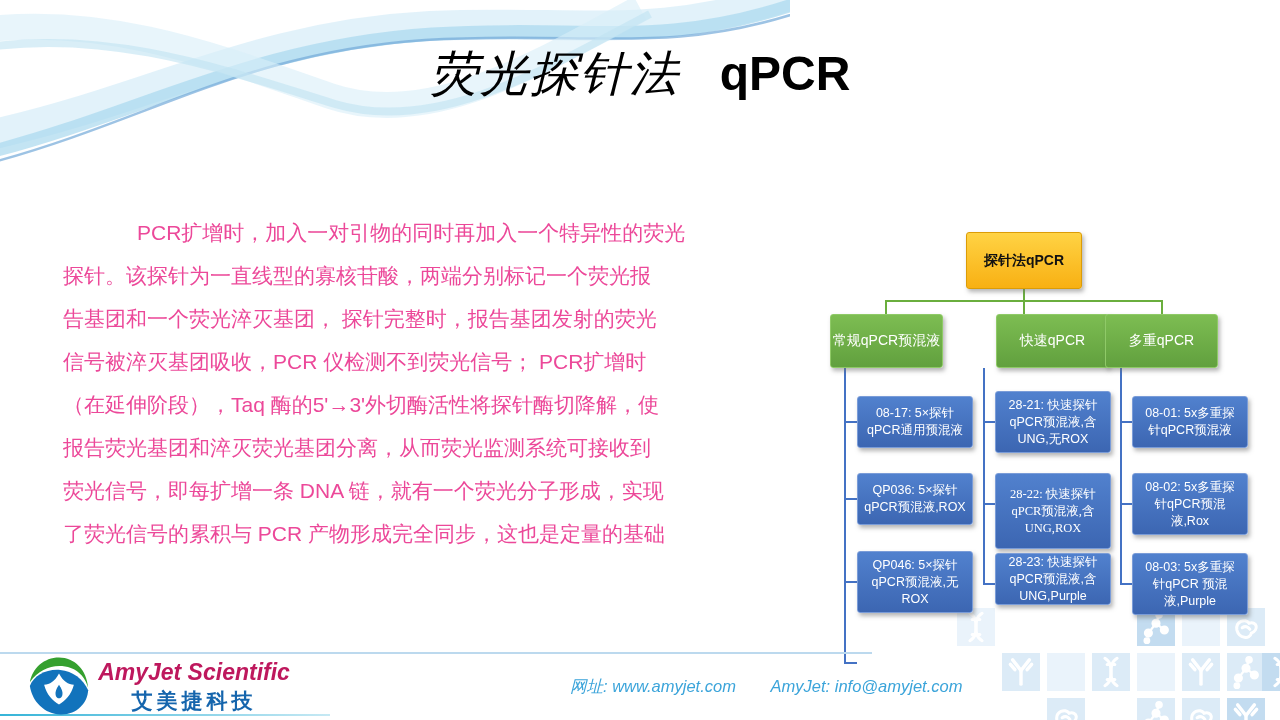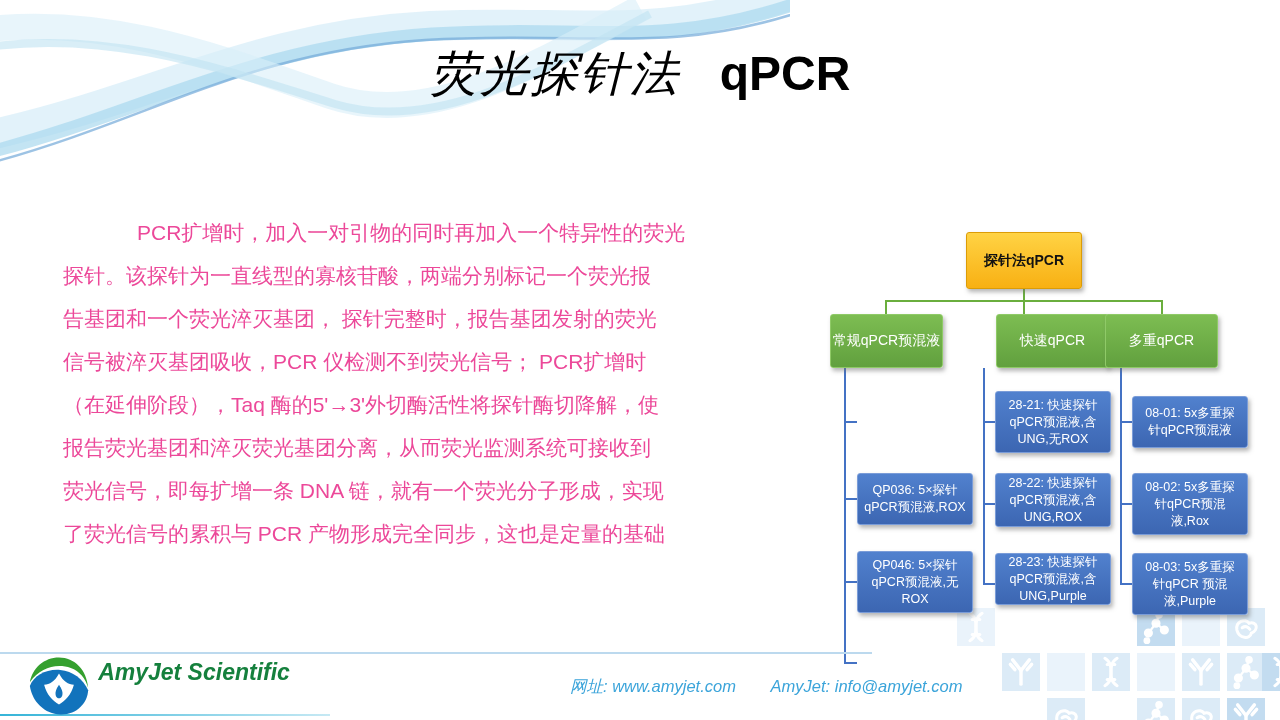--- a/index.html
+++ b/index.html
@@ -28,21 +28,21 @@
         color:#fff;font-size:12.5px;line-height:17px;white-space:pre-line;}
   
   .conn{position:absolute;background:#6aae3d;z-index:1;}
   .connb{position:absolute;background:#4472c4;z-index:1;}
   
   .footer-line{position:absolute;left:0;top:652px;width:872px;height:2px;background:#bcd9ee;z-index:1;}
   .brand-underline{position:absolute;left:0;top:714px;width:330px;height:2px;
         background:linear-gradient(90deg,#35b4d8,#c6e9f4);z-index:2;}
   .logo{position:absolute;left:26px;top:655px;width:66px;height:62px;z-index:3;}
   .brand{position:absolute;left:96px;top:659px;width:196px;text-align:center;z-index:3;}
-  .brand-en{font-size:23px;font-weight:bold;font-style:italic;color:#15803d;}
+  .brand-en{font-size:23px;font-weight:bold;font-style:italic;color:#be185d;}
   .brand-zh{font-size:21px;font-weight:bold;color:#1565ad;letter-spacing:4px;margin-top:1px;}
   .contact{position:absolute;left:570px;top:676px;font-style:italic;font-size:16.5px;color:#3ba4da;
         z-index:2;white-space:nowrap;}
   .contact .gap{display:inline-block;width:26px;}
   
   .tile{position:absolute;width:38px;height:38px;z-index:0;}
   .tile svg{width:100%;height:100%;display:block;}
 </style>
 </head>
 <body>
@@ -91,30 +91,32 @@
   <div class="connb" style="left:1120px;top:421px;width:12px;height:2px;"></div>
   <div class="connb" style="left:1120px;top:503px;width:12px;height:2px;"></div>
   <div class="connb" style="left:1120px;top:583px;width:12px;height:2px;"></div>
 
   <div class="node root-node">探针法qPCR</div>
 
   <div class="node branch-node" style="left:830px;">常规qPCR预混液</div>
   <div class="node branch-node" style="left:996px;">快速qPCR</div>
   <div class="node branch-node" style="left:1105px;">多重qPCR</div>
 
+  <div class="node leaf-node" style="left:857px;top:396px;height:52px;">08-17: 5×探针
+qPCR通用预混液</div>
   <div class="node leaf-node" style="left:857px;top:473px;height:52px;">QP036: 5×探针
 qPCR预混液,ROX</div>
   <div class="node leaf-node" style="left:857px;top:551px;height:62px;">QP046: 5×探针
 qPCR预混液,无
 ROX</div>
 
   <div class="node leaf-node" style="left:995px;top:391px;height:62px;">28-21: 快速探针
 qPCR预混液,含
 UNG,无ROX</div>
-  <div class="node leaf-node" style="left:995px;top:473px;height:54px;">28-22: 快速探针
+  <div class="node leaf-node" style="left:995px;top:473px;height:76px;font-family:Liberation Serif, serif;">28-22: 快速探针
 qPCR预混液,含
 UNG,ROX</div>
   <div class="node leaf-node" style="left:995px;top:553px;height:52px;">28-23: 快速探针
 qPCR预混液,含
 UNG,Purple</div>
 
   <div class="node leaf-node" style="left:1132px;top:396px;height:52px;">08-01: 5x多重探
 针qPCR预混液</div>
   <div class="node leaf-node" style="left:1132px;top:473px;height:62px;">08-02: 5x多重探
 针qPCR预混
@@ -127,20 +129,21 @@
   <div class="brand-underline"></div>
 
   <svg class="logo" viewBox="0 0 100 100">
     <path d="M50,4 C26,4 7,21 3,44 C20,20 46,13 69,21 C83,26 93,38 97,53 C95,24 75,4 50,4 Z" fill="#35A02F"></path>
     <path d="M3,50 C7,76 27,95 52,96 C78,97 96,78 97,57 C89,38 72,26 52,24 C30,22 9,33 3,50 Z" fill="#1273BC"></path>
     <path d="M50,30 C43,43 35,48 26,48 C30,64 40,74 50,80 C60,74 70,64 74,48 C65,48 57,43 50,30 Z" fill="#ffffff"></path>
     <path d="M50,48 C46,54 43,60 45,66 C47,71 53,71 55,66 C57,60 54,54 50,48 Z" fill="#1273BC"></path>
   </svg>
   <div class="brand">
     <div class="brand-en">AmyJet Scientific</div>
+    <div class="brand-zh">艾美捷科技</div>
   </div>
 
   <div class="contact">
     <span>网址:</span>
     <span>www.amyjet.com</span>
     <span class="gap"></span>
     <span>AmyJet:</span>
     <span>info@amyjet.com</span>
   </div>
 

